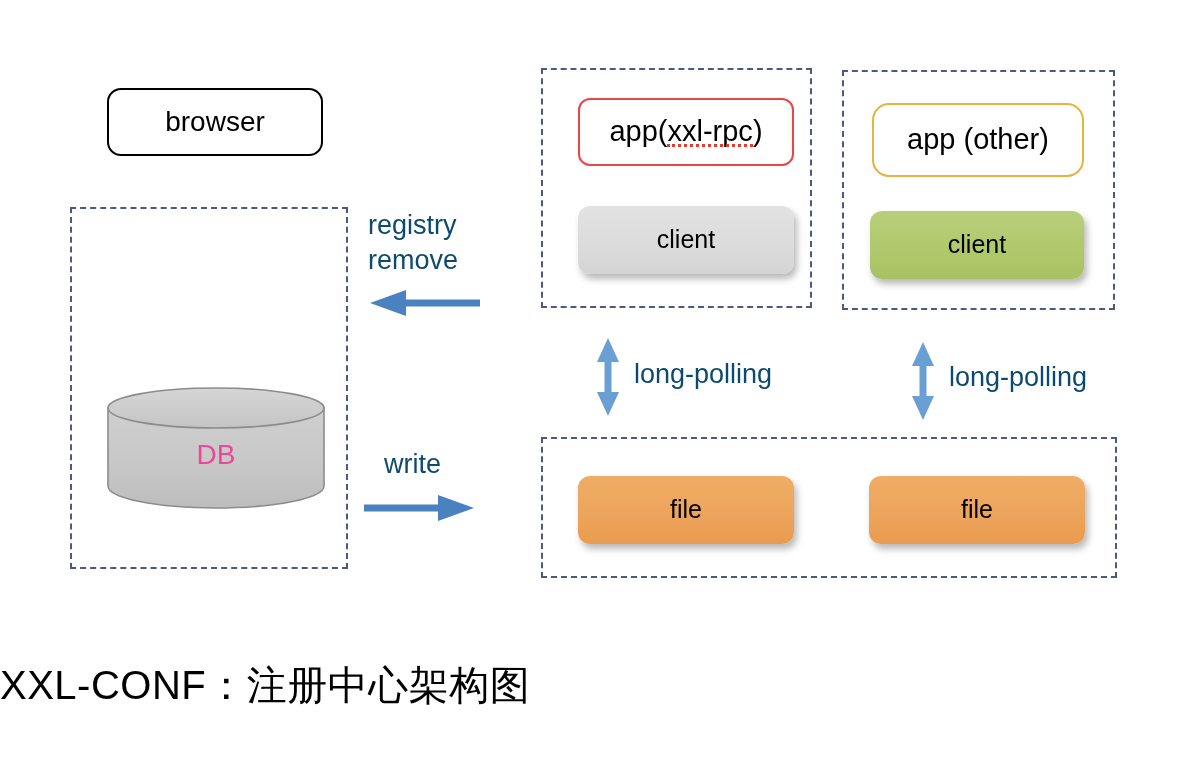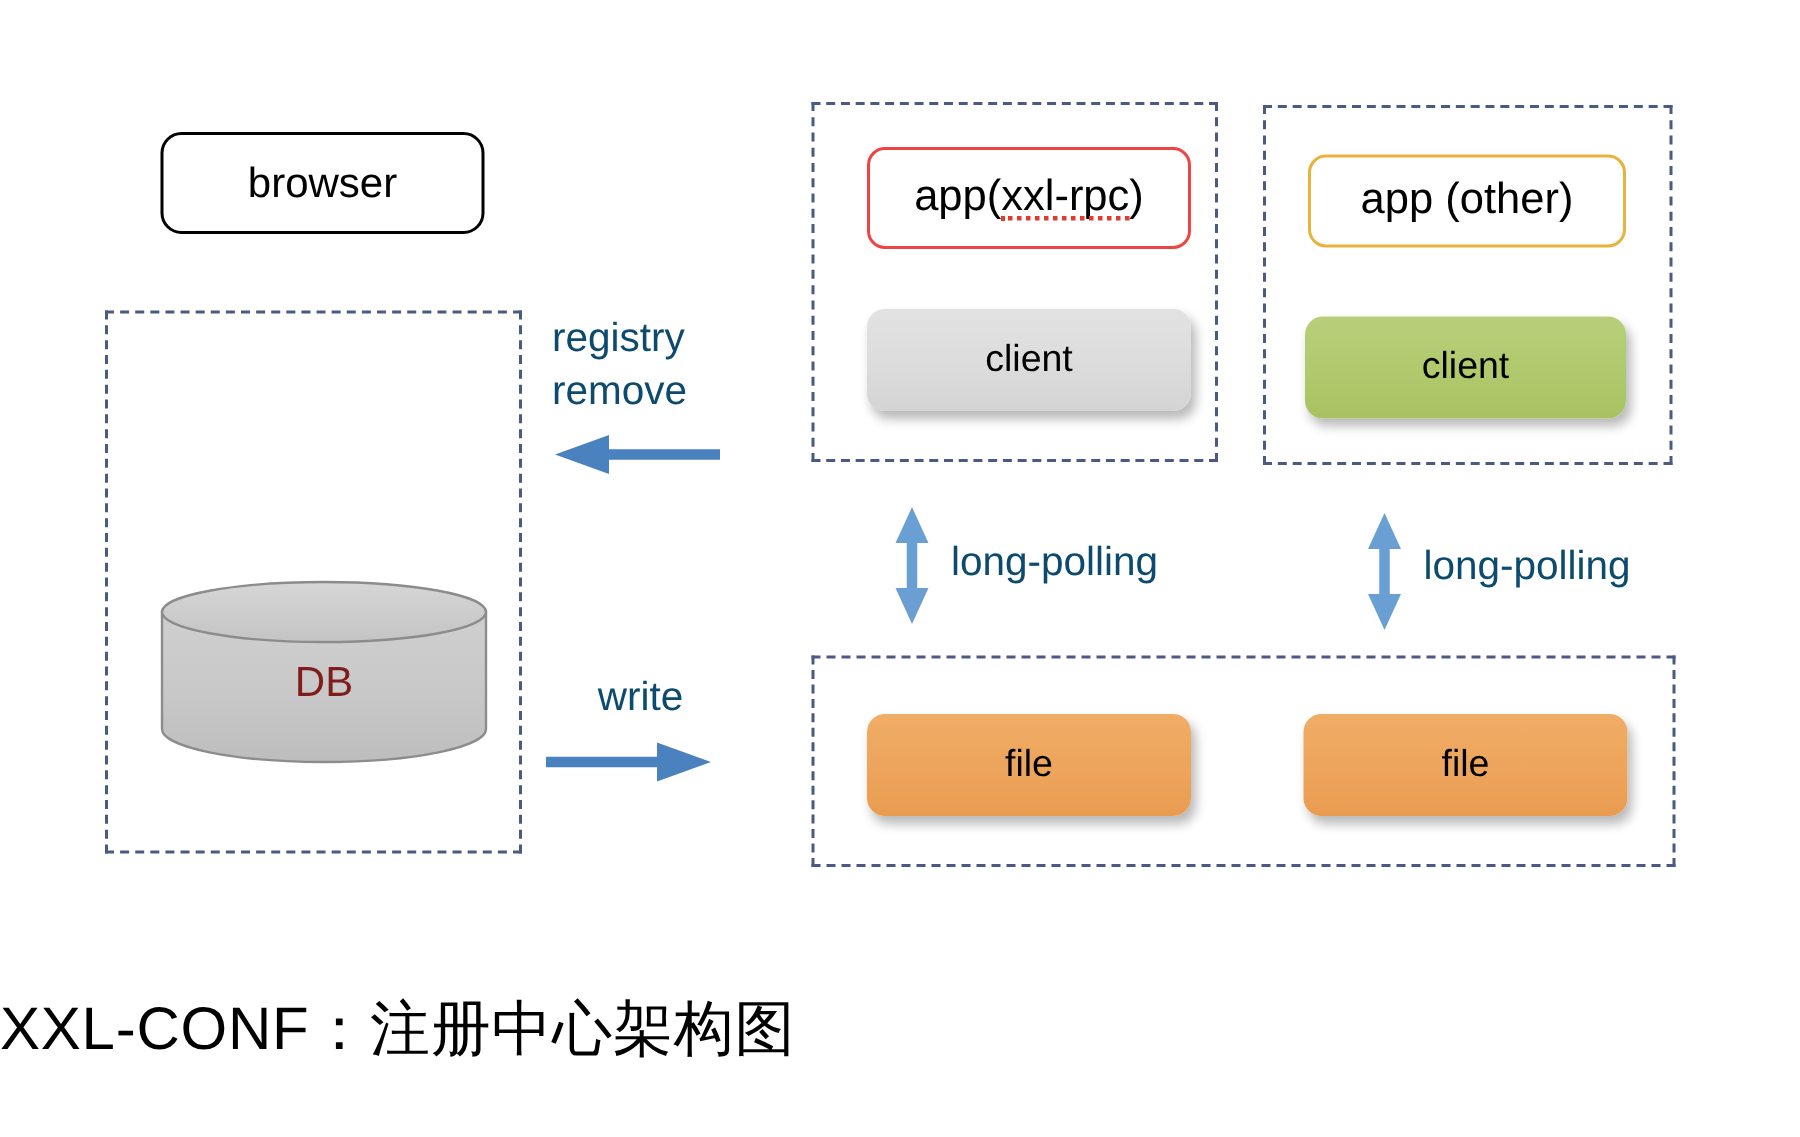--- a/index.html
+++ b/index.html
@@ -82,21 +82,21 @@
     background: linear-gradient(180deg, #b8cf7a 0%, #b0c96c 55%, #a8c263 100%);
   }
   .node-file {
     background: linear-gradient(180deg, #f0ad65 0%, #eda45c 55%, #e99c50 100%);
   }
 
   
   .cylinder { pointer-events: none; }
   .cyl-label {
     font-size: 28px;
-    color: #7f1d1d;
+    color: #ec4899;
     display: flex;
     align-items: center;
     justify-content: center;
   }
 
   
   .arrow-label {
     font-size: 27px;
     color: #0c4a6e;
     line-height: 1.25;
@@ -147,41 +147,41 @@
 
   <div class="abs arrow-label two-line" style="left:368px; top:208px; width:150px;">registry
 remove</div>
   <div class="abs" style="left:362px; top:287px; width:120px; height:32px;">
     <svg width="120" height="32" viewBox="0 0 120 32">
       <line x1="118" y1="16" x2="40" y2="16" stroke="#4a81bf" stroke-width="7"></line>
       <polygon points="8,16 44,3 44,29" fill="#4a81bf"></polygon>
     </svg>
   </div>
 
-  <div class="abs arrow-label" style="left:352px; top:448px; width:150px;text-align:center;">write</div>
+  <div class="abs arrow-label" style="left:384px; top:448px; width:150px;">write</div>
   <div class="abs" style="left:362px; top:492px; width:120px; height:32px;">
     <svg width="120" height="32" viewBox="0 0 120 32">
       <line x1="2" y1="16" x2="80" y2="16" stroke="#4a81bf" stroke-width="7"></line>
       <polygon points="112,16 76,3 76,29" fill="#4a81bf"></polygon>
     </svg>
   </div>
 
   <div class="abs group-box" style="left:541px; top:68px; width:271px; height:240px;"></div>
 
   <div class="abs node app-box green-outline" style="left:578px; top:98px; width:216px; height:68px;">
     <span><span>app(</span><span class="underline-red">xxl-rpc</span><span>)</span></span>
   </div>
 
   <div class="abs node solid-node node-client-gray" style="left:578px; top:206px; width:216px; height:68px;">
     <span>client</span>
   </div>
 
   <div class="abs group-box" style="left:842px; top:70px; width:273px; height:240px;"></div>
 
-  <div class="abs node app-box amber-outline" style="left:872px; top:103px; width:212px; height:62px;">
+  <div class="abs node app-box amber-outline" style="left:872px; top:103px; width:212px; height:74px;border-radius:17px;">
     <span>app (other)</span>
   </div>
 
   <div class="abs node solid-node node-client-green" style="left:870px; top:211px; width:214px; height:68px;">
     <span>client</span>
   </div>
 
   <div class="abs" style="left:592px; top:336px; width:32px; height:82px;">
     <svg width="32" height="82" viewBox="0 0 32 82">
       <line x1="16" y1="16" x2="16" y2="66" stroke="#6a9fd4" stroke-width="7"></line>

